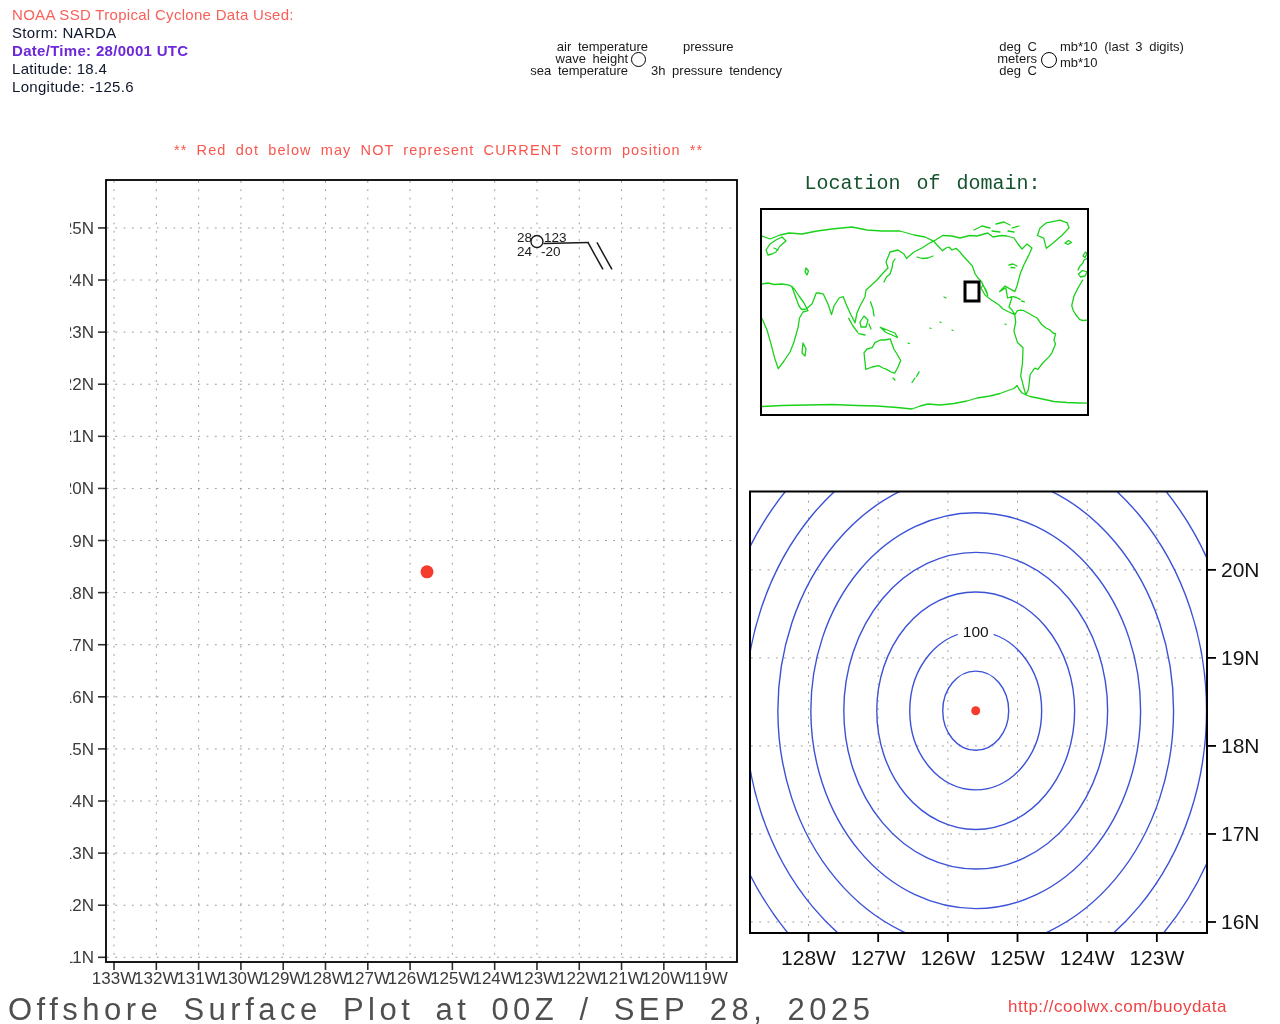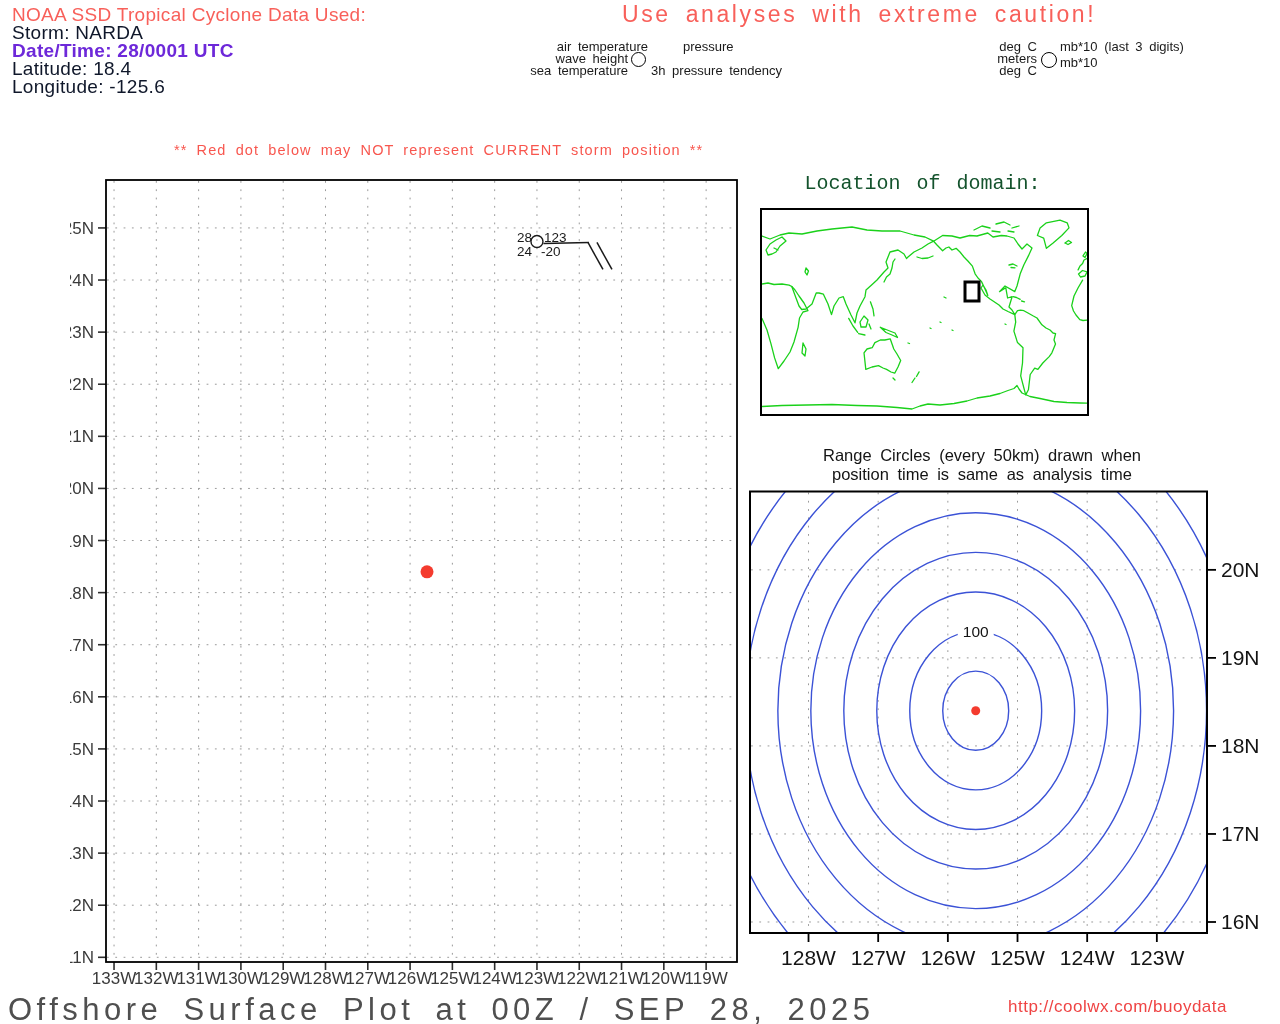--- a/index.html
+++ b/index.html
@@ -1,20 +1,20 @@
 <!DOCTYPE html>
 <html><head>
 <meta charset="utf-8">
 <style>
   html,body{margin:0;padding:0;background:#fff;}
   .page{position:relative;width:1280px;height:1024px;background:#ffffff;overflow:hidden;
         font-family:"Liberation Sans",sans-serif;color:#111;}
   .abs{position:absolute;white-space:nowrap;}
   
-  .hdr{font-size:19px;line-height:18px;letter-spacing:.3px;}
+  .hdr{font-size:15px;line-height:18px;letter-spacing:.3px;}
   .red-lite{color:#f8605a;}
   .red-bold{color:#6d28d9;font-weight:bold;}
   .blk{color:#0f172a;}
   
   .caution{font-size:23px;letter-spacing:2.6px;word-spacing:6px;color:#f8605a;}
   .warning{font-size:14.5px;letter-spacing:1.1px;word-spacing:4px;color:#f8564e;}
   
   .leg{font-size:13px;line-height:13px;word-spacing:3px;color:#1a1a1a;}
   .leg-right{text-align:right;}
   .leg-circle{border:1.4px solid #000;border-radius:50%;background:#fff;}
@@ -34,21 +34,20 @@
 <div class="page">
 
   <div class="abs hdr" style="left:12px;top:6px;">
     <div class="red-lite">NOAA SSD Tropical Cyclone Data Used:</div>
     <div class="blk">Storm: NARDA</div>
     <div class="red-bold">Date/Time: 28/0001 UTC</div>
     <div class="blk">Latitude: 18.4</div>
     <div class="blk">Longitude: -125.6</div>
   </div>
 
-  <div class="abs caution" style="left:622px;top:1px;">Use analyses with extreme caution!</div>
 
   <div class="abs leg leg-right" style="left:490px;top:40px;width:158px;">air temperature</div>
   <div class="abs leg leg-right" style="left:470px;top:52px;width:158px;">wave height</div>
   <div class="abs leg leg-right" style="left:470px;top:64px;width:158px;">sea temperature</div>
   <div class="abs leg-circle" style="left:631px;top:52px;width:13px;height:13px;"></div>
   <div class="abs leg" style="left:683px;top:40px;">pressure</div>
   <div class="abs leg" style="left:651px;top:64px;">3h pressure tendency</div>
 
   <div class="abs leg leg-right" style="left:950px;top:40px;width:87px;">deg C</div>
   <div class="abs leg leg-right" style="left:950px;top:52px;width:87px;">meters</div>
@@ -195,24 +194,20 @@
         <path d="M155,47 L160,48.5 166,48 171,46 M182,87 L184,88 M243,114 L244,114.5 M168,118 L169,118.5 M178,112 L179,112.5 M190,120 L191,120.5 M146,133 L147.5,133.5"></path>
         <path d="M0,196.5 L20,195.5 45,195 70,194.5 95,195.5 115,196 135,197.5 150,199 158,196 166,194 178,195 192,193.5 205,191 215,188 228,186 238,183.5 246,180.5 252,178.5 255,175.5 257,179 260,183 268,186.5 278,188.5 292,191.5 305,192.5 318,193 325,193.2"></path>
         <path d="M316.1,59.9 L318,56 320.6,53.6 322,50 325,48.5 M316.5,64 L320.5,60.5 325,62 323,66 318.5,67 316.5,64 M321,45.9 L323.5,42 325,43.5 323,47.5 321,45.9 M303,33 L306.5,30.5 309.5,32.5 306,34.5 303,33"></path>
         <path d="M320.6,70.1 L316,78 312,86 309.7,95.6 311.5,101 314,105 317.8,109.7 321,110.5 325,110.2"></path>
         <path d="M44,58 L46.5,61 45,65 43,62 44,58"></path>
       </g>
       <rect x="203" y="72" width="14" height="19" fill="none" stroke="#000" stroke-width="3"></rect>
     </svg>
   </div>
 
-  <div class="abs rc-title" style="left:732px;top:446px;">
-    <div>Range Circles (every 50km) drawn when</div>
-    <div>position time is same as analysis time</div>
-  </div>
 
   <svg class="abs" id="range-plot-svg" style="left:730px;top:440px;" width="550" height="545" viewBox="730 440 550 545">
       <defs>
         <clipPath id="rangeclip">
           <rect x="750" y="491.5" width="457" height="441.5"></rect>
         </clipPath>
       </defs>
       <g stroke="#9a9a9a" stroke-width="1" stroke-dasharray="1.8 6.5">
         <line x1="808.518292682927" y1="492.5" x2="808.518292682927" y2="932"></line>
         <line x1="878.1829268292685" y1="492.5" x2="878.1829268292685" y2="932"></line>

